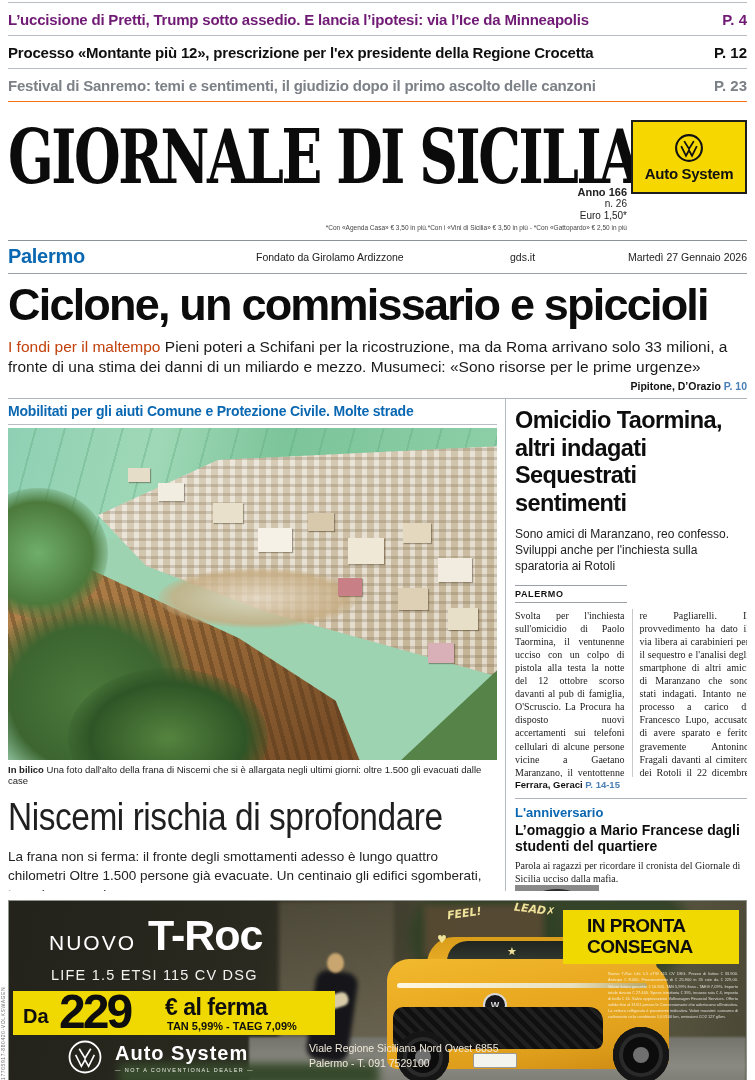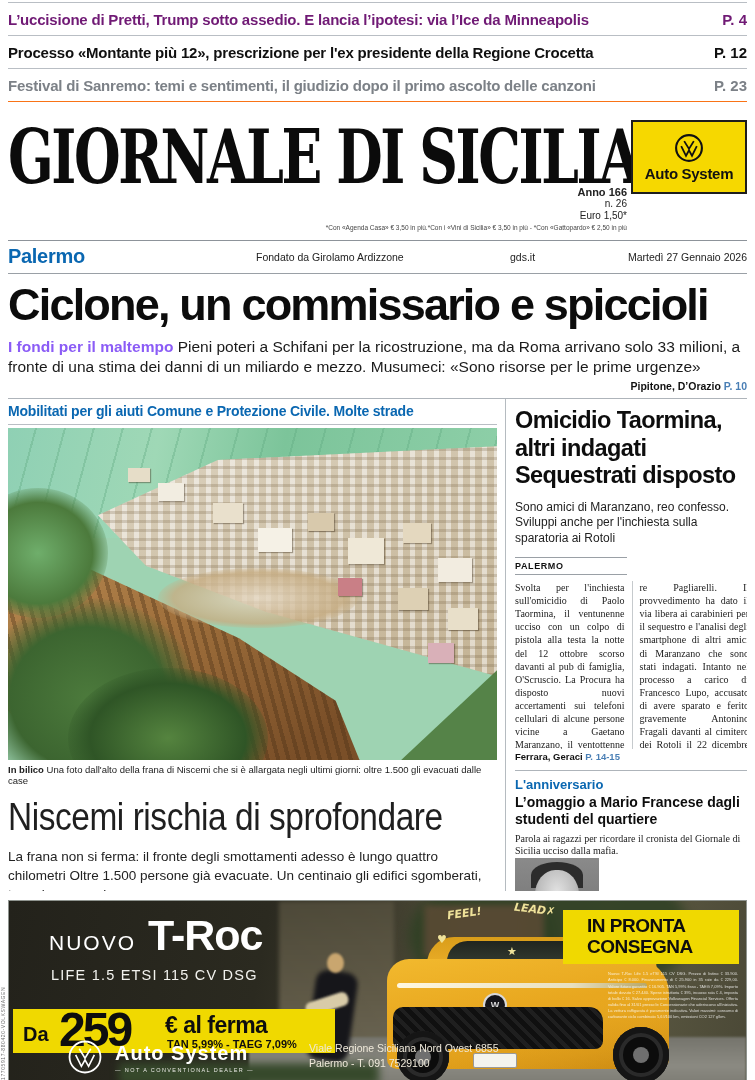--- a/index.html
+++ b/index.html
@@ -35,21 +35,21 @@
   .dateline{position:relative;height:32px;border-top:1.5px solid #8d939a;border-bottom:1px solid #9aa0a6;}
   .dateline .city{position:absolute;left:0;top:4px;font-size:20px;font-weight:bold;color:#0a67b1;letter-spacing:-.3px;}
   .dateline .founded{position:absolute;left:248px;top:10px;font-size:10.5px;color:#222;}
   .dateline .site{position:absolute;left:502px;top:10px;font-size:10.5px;color:#222;}
   .dateline .ddate{position:absolute;right:0;top:10px;font-size:10.5px;color:#222;}
 
   
   .lead{padding-top:8px;}
   .lead-head{font-size:45px;font-weight:bold;letter-spacing:-1.8px;line-height:1.02;color:#0c0c0c;margin:0;}
   .lead-deck{margin-top:9px;font-size:15.5px;line-height:1.3;color:#1a1a1a;}
-  .lead-deck .kick{font-weight:bold;color:#8b5cf6;}
+  .lead-deck .kick{font-weight:normal;color:#c2410c;}
   .lead-by{text-align:right;font-size:10.5px;font-weight:bold;margin-top:3px;}
   .pageref{color:#4a7fb5;font-weight:bold;}
 
   
   .columns{margin-top:6px;border-top:1px solid #aeb4ba;display:flex;height:492px;overflow:hidden;}
   .colL{width:489px;padding-right:8px;border-right:1px solid #b5bbc0;}
   .colR{width:234px;padding-left:9px;}
 
   .kicker{height:25px;line-height:25px;font-size:14px;font-weight:bold;color:#0a67b1;
       border-bottom:1px solid #b9bec4;letter-spacing:-.2px;}
@@ -128,21 +128,21 @@
       background:#c9a66f;filter:blur(1px);}
   .ad-person-body{position:absolute;left:302px;top:70px;width:42px;height:90px;border-radius:12px;
       background:#16161a;transform:rotate(8deg);filter:blur(2px);}
   .ad-guitar{position:absolute;left:296px;top:96px;width:44px;height:14px;border-radius:6px;
       background:#d8cba8;transform:rotate(-18deg);filter:blur(1px);}
 
   .ad-eyebrow-row{position:absolute;left:40px;top:10px;display:flex;align-items:baseline;gap:12px;color:#fff;}
   .ad-eyebrow{font-size:21px;font-weight:300;letter-spacing:2px;}
   .ad-model{font-size:43px;font-weight:bold;letter-spacing:-1px;}
   .ad-trim{position:absolute;left:42px;top:66px;font-size:14.5px;color:#f2f2ee;letter-spacing:1.2px;}
-  .ad-banner{position:absolute;left:4px;top:108px;width:322px;height:44px;background:#f0d900;color:#0e0e0e;}
+  .ad-banner{position:absolute;left:4px;top:90px;width:322px;height:44px;background:#f0d900;color:#0e0e0e;}
   .ad-banner .da{position:absolute;left:10px;bottom:7px;font-size:20px;font-weight:bold;}
   .ad-banner .price{position:absolute;left:46px;top:-7px;font-size:48px;font-weight:bold;letter-spacing:-3px;}
   .ad-banner .permonth{position:absolute;left:152px;top:3px;font-size:23px;font-weight:bold;letter-spacing:-.5px;}
   .ad-banner .rates{position:absolute;left:154px;bottom:3px;font-size:11px;font-weight:bold;}
   .ad-dealer{position:absolute;left:58px;bottom:10px;display:flex;align-items:center;gap:12px;color:#fff;}
   .ad-dealer svg{width:36px;height:36px;}
   .ad-dealer .nm{font-size:20px;font-weight:bold;letter-spacing:1px;}
   .ad-dealer .tag{font-size:5.5px;letter-spacing:1.4px;margin-top:2px;color:#e9e9e4;}
   .ad-addr{position:absolute;left:300px;bottom:13px;font-size:10.5px;line-height:1.5;color:#efe9da;}
   .ad-avail{position:absolute;right:7px;top:9px;width:128px;background:#f0d900;color:#0d0d0d;
@@ -263,21 +263,21 @@
       <div class="caption"><b>In bilico</b><span> Una foto dall'alto della frana di Niscemi che si è allargata negli ultimi giorni: oltre 1.500 gli evacuati dalle case</span></div>
       <div class="n-head">Niscemi rischia di sprofondare</div>
       <div class="n-deck">La frana non si ferma: il fronte degli smottamenti adesso è lungo quattro chilometri Oltre 1.500 persone già evacuate. Un centinaio gli edifici sgomberati, tra cui una scuola</div>
 
     </div>
 
     <div class="colR">
       <div class="t-head">
         <div>Omicidio Taormina,</div>
         <div>altri indagati</div>
-        <div>Sequestrati disposto</div>
+        <div>Sequestrati sentimenti</div>
       </div>
       <div class="t-deck">Sono amici di Maranzano, reo confesso. Sviluppi anche per l'inchiesta sulla sparatoria ai Rotoli</div>
       <div class="art-label">PALERMO</div>
       <div class="art-cols">
         <div class="art-col">Svolta per l'inchiesta sull'omicidio di Paolo Taormina, il ventunenne ucciso con un colpo di pistola alla testa la notte del 12 ottobre scorso davanti al pub di famiglia, O'Scruscio. La Procura ha disposto nuovi accertamenti sui telefoni cellulari di alcune persone vicine a Gaetano Maranzano, il ventottenne dello Zen reo confesso del delitto, attualmente detenuto nel carce-</div>
         <div class="art-col">re Pagliarelli. Il provvedimento ha dato il via libera ai carabinieri per il sequestro e l'analisi degli smartphone di altri amici di Maranzano che sono stati indagati. Intanto nel processo a carico di Francesco Lupo, accusato di avere sparato e ferito gravemente Antonino Fragali davanti al cimitero dei Rotoli il 22 dicembre 2024, il Gup ha disposto nuovi accertamenti sulla direzione dei colpi di pistola prima di arrivare al verdetto.</div>
       </div>
       <div class="art-by">
         <span>Ferrara, Geraci</span>
         <span class="pageref">P. 14-15</span>
@@ -334,21 +334,21 @@
     <span class="doodle" style="left:498px;top:44px;">★</span>
 
     <div class="ad-eyebrow-row">
       <span class="ad-eyebrow">NUOVO</span>
       <span class="ad-model">T-Roc</span>
     </div>
     <div class="ad-trim">LIFE 1.5 ETSI 115 CV DSG</div>
 
     <div class="ad-banner">
       <span class="da">Da</span>
-      <span class="price">259</span>
+      <span class="price">229</span>
       <span class="permonth">€ al ferma</span>
       <span class="rates">TAN 5,99% - TAEG 7,09%</span>
     </div>
 
     <div class="ad-avail">IN PRONTA CONSEGNA</div>
     <div class="ad-legal">Nuovo T-Roc Life 1.5 eTSI 115 CV DSG. Prezzo di listino € 33.900. Anticipo € 8.000. Finanziamento di € 25.900 in 35 rate da € 229,00. Valore futuro garantito € 16.905. TAN 5,99% fisso - TAEG 7,09%. Importo totale dovuto € 27.440. Spese istruttoria € 395, incasso rata € 4, imposta di bollo € 16. Salvo approvazione Volkswagen Financial Services. Offerta valida fino al 31/01 presso le Concessionarie che aderiscono all'iniziativa. La vettura raffigurata è puramente indicativa. Valori massimi: consumo di carburante ciclo combinato 5,6 l/100 km, emissioni CO2 127 g/km.</div>
 
     <div class="ad-dealer">
       <svg viewBox="0 0 100 100" style="color:#fff">
         <circle cx="50" cy="50" r="43" fill="none" stroke="currentColor" stroke-width="5"></circle>

